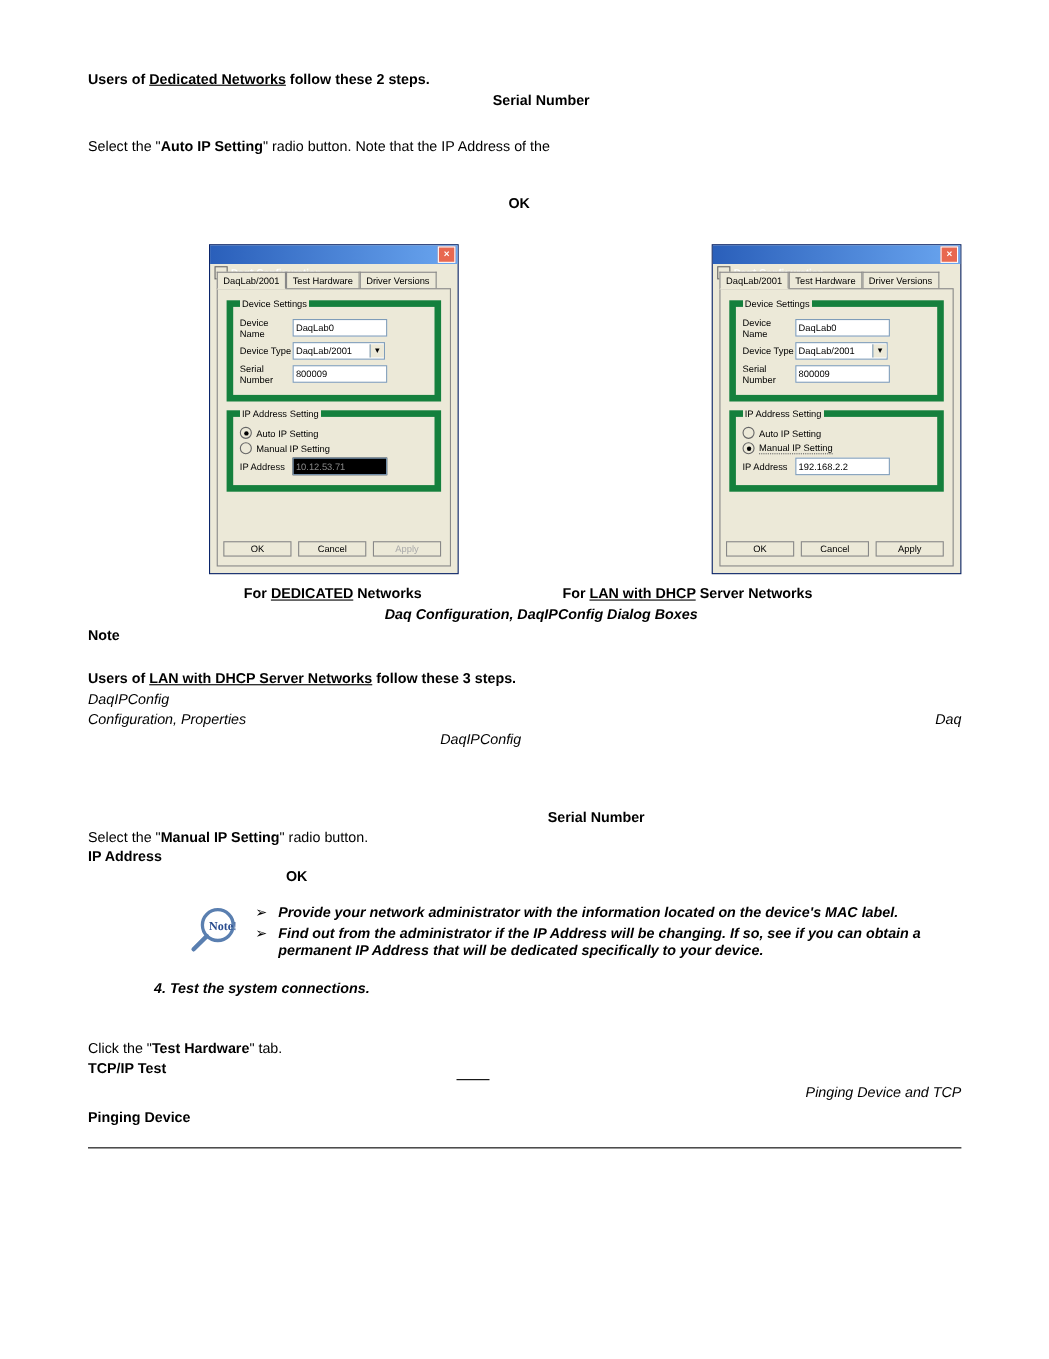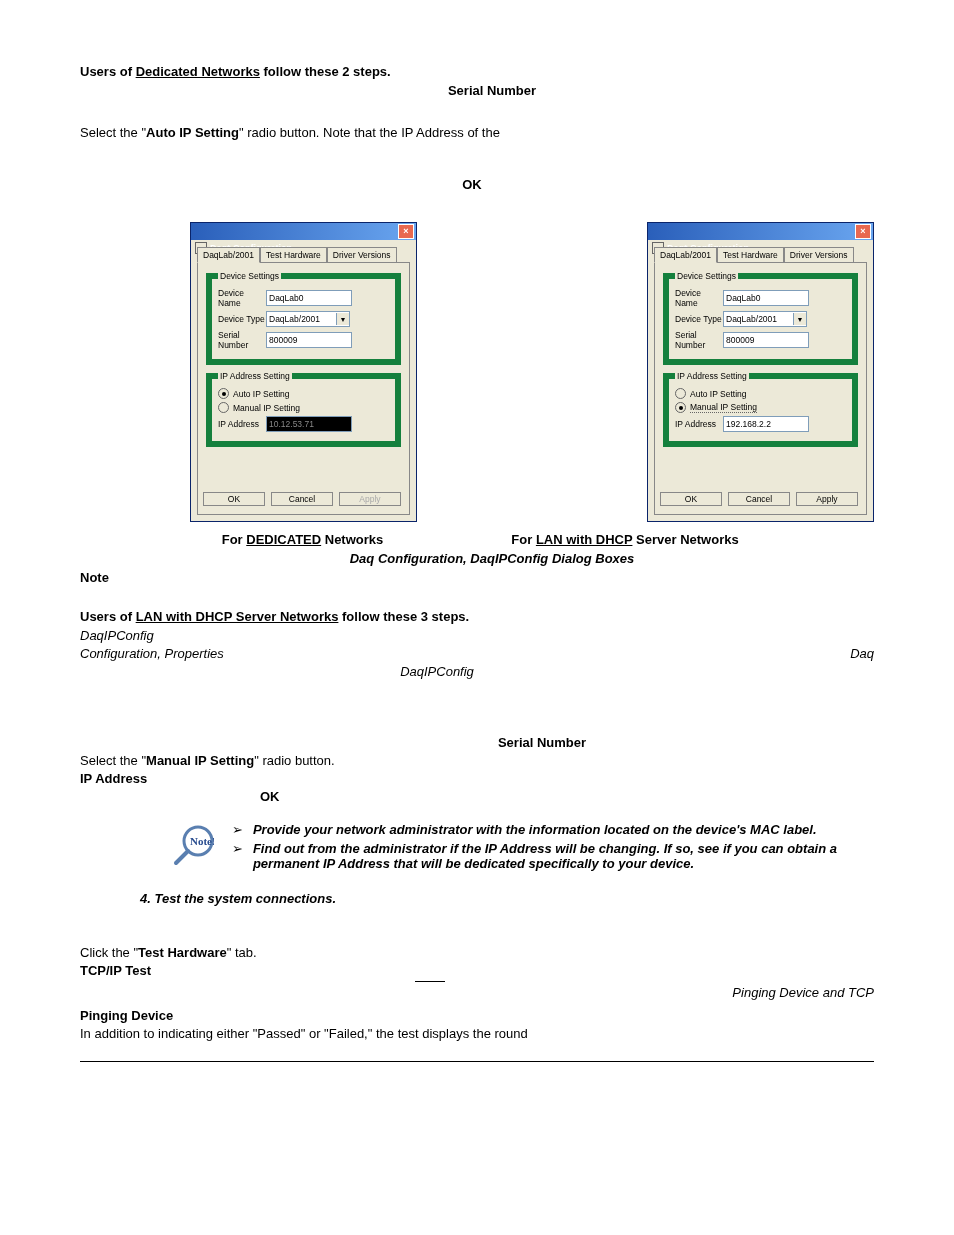--- a/index.html
+++ b/index.html
@@ -398,17 +398,16 @@
   </div>
   <div class="bold doc-line" style="">TCP/IP Test</div>
   <div style="border-bottom:1px solid #000; width:30px; margin-left:335px"></div>
   <div class="doc-line indent2">
     <span class="italic float-right-span">Pinging Device and TCP</span>
   </div>
 
   <div class="spacer-md"></div>
 
   <div class="bold indent3 doc-line">Pinging Device</div>
-  <div class="indent2 doc-line">In addition to indicating either "Passed" or "Failed," the test displays the round</div>
 
   <div class="section-rule"></div>
 
 </div>
 
 </body></html>

